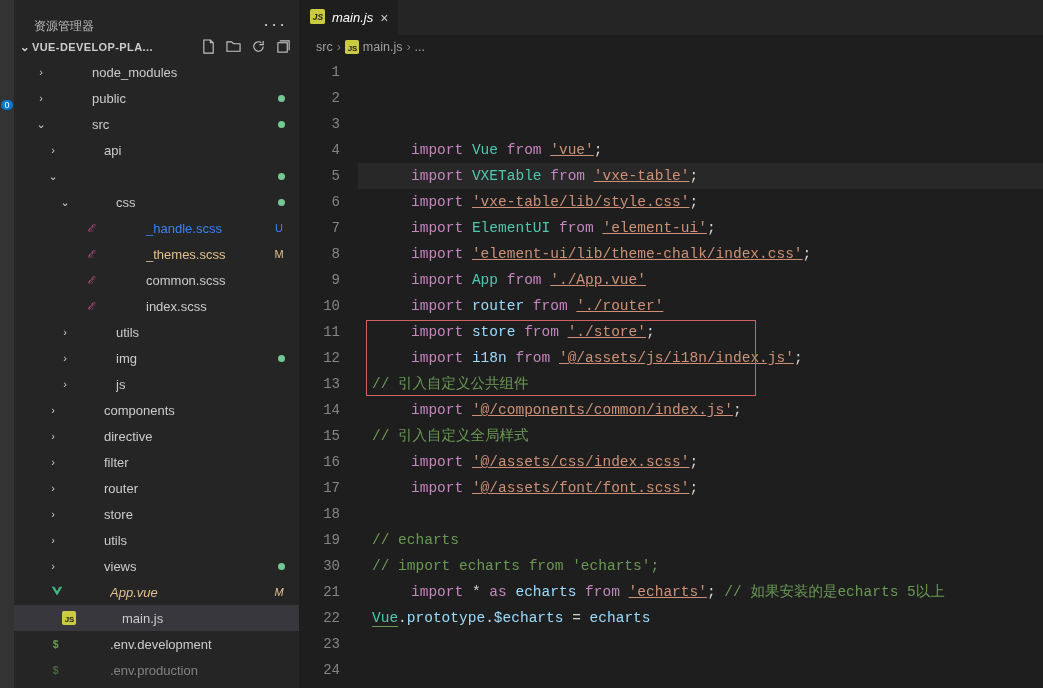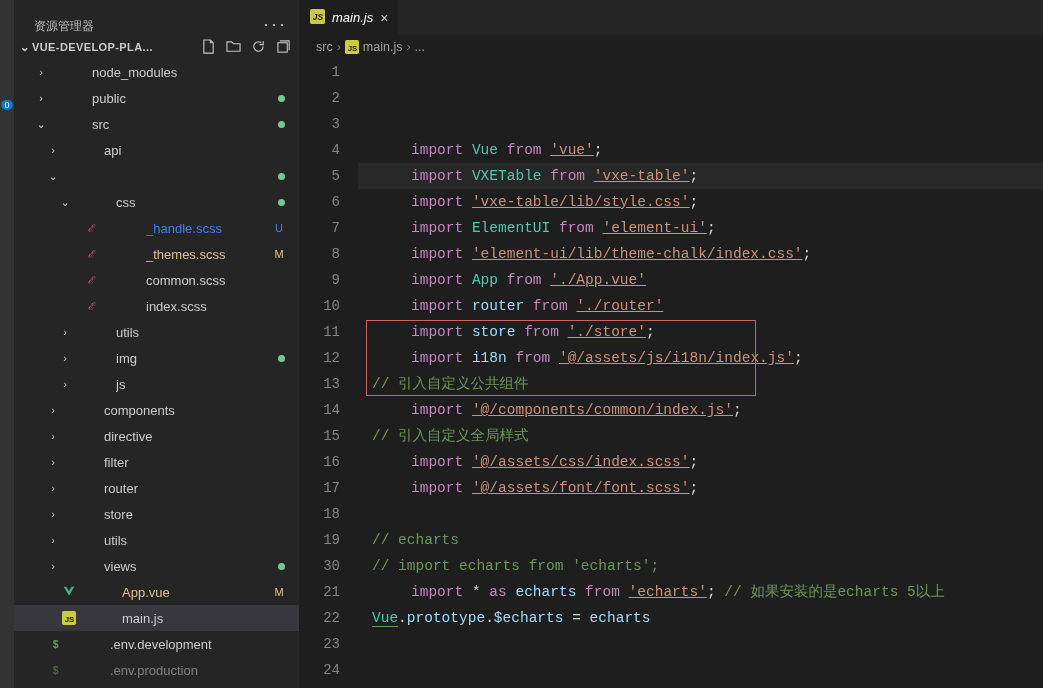--- a/index.html
+++ b/index.html
@@ -292,21 +292,21 @@
           <span class="label">store</span>
         </div>
         <div class="tree-item folder" style="padding-left: 32px;">
           <span class="twisty">›</span>
           <span class="label">utils</span>
         </div>
         <div class="tree-item dot-only folder" style="padding-left: 32px;">
           <span class="twisty">›</span>
           <span class="label">views</span>
         </div>
-        <div class="tree-item modified" style="padding-left: 32px;">
+        <div class="tree-item modified" style="padding-left: 20px; font-style: italic;">
           <span class="twisty"></span>
           <span class="ficon">
             <svg viewBox="0 0 16 16">
               <path d="M2 2l6 10 6-10h-3l-3 5-3-5z" fill="#41b883"></path>
             </svg>
           </span>
           <span class="label">App.vue</span>
           <span class="git">M</span>
         </div>
         <div class="tree-item selected" style="padding-left: 32px;">

